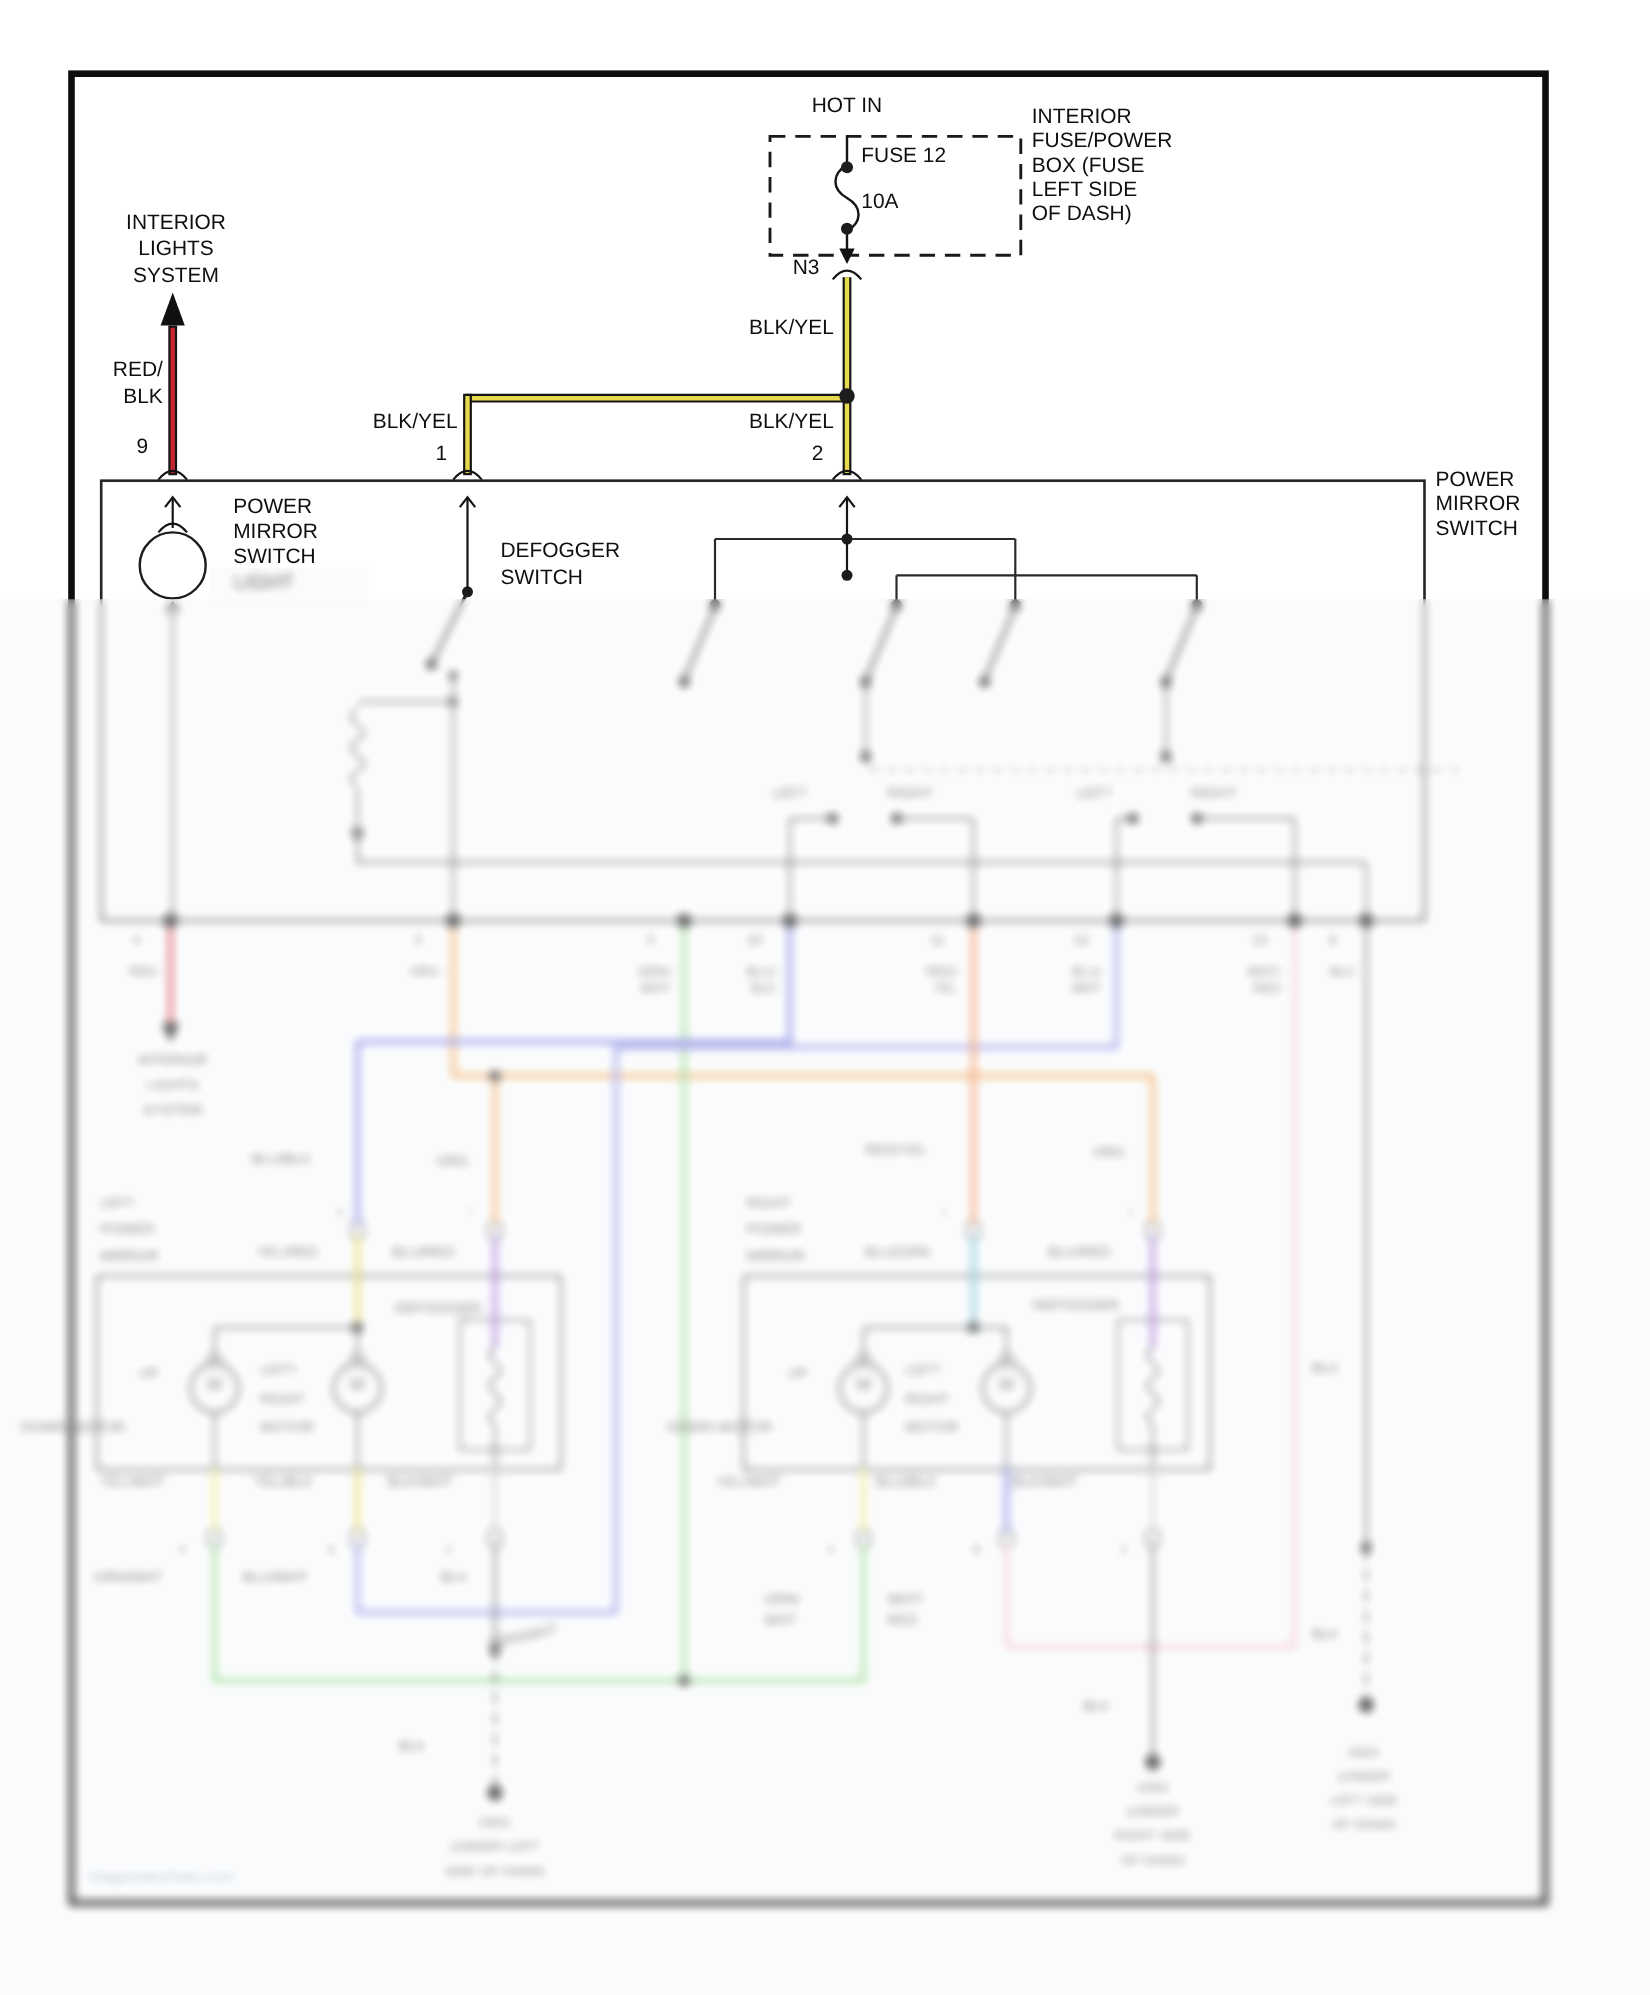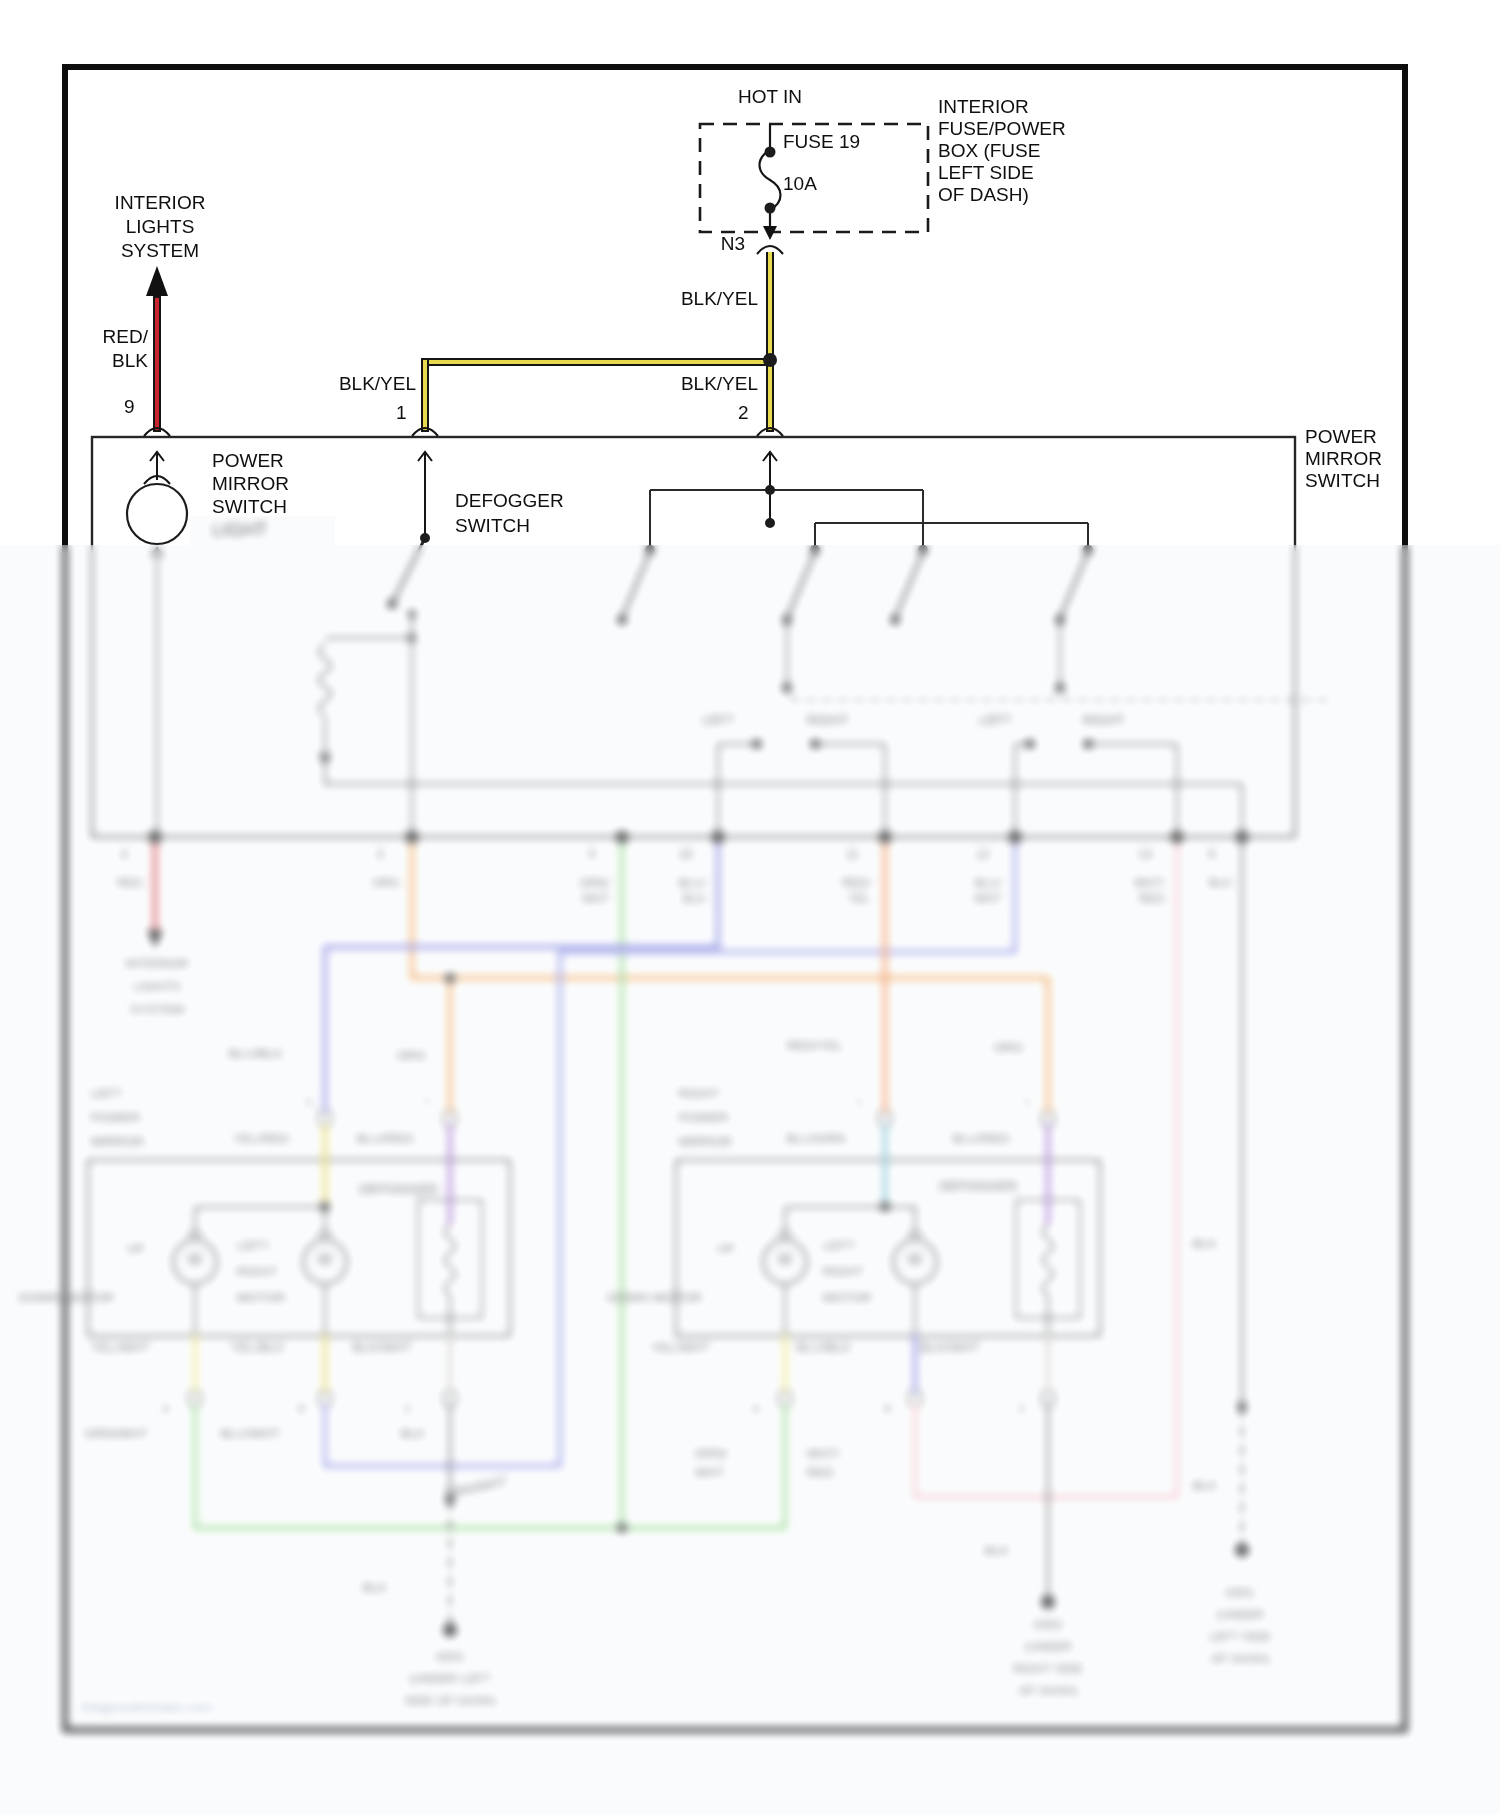--- a/index.html
+++ b/index.html
@@ -195,21 +195,21 @@
       <circle cx="412" cy="837" r="6.5" fill="#1c1c1c"></circle>
       <circle cx="622" cy="837" r="6.5" fill="#1c1c1c"></circle>
       <circle cx="718" cy="837" r="6.5" fill="#1c1c1c"></circle>
       <circle cx="885" cy="837" r="6.5" fill="#1c1c1c"></circle>
       <circle cx="1015" cy="837" r="6.5" fill="#1c1c1c"></circle>
       <circle cx="1177" cy="837" r="6.5" fill="#1c1c1c"></circle>
       <circle cx="1242" cy="837" r="6.5" fill="#1c1c1c"></circle>
     </svg>
 
   <div class="lbl c" style="left:715px;top:86px;width:110px">HOT IN</div>
-  <div class="lbl" style="left:783px;top:131px">FUSE 19</div>
+  <div class="lbl" style="left:783px;top:131px">FUSE 12</div>
   <div class="lbl" style="left:783px;top:173px">10A</div>
   <div class="lbl" style="left:938px;top:96px">INTERIOR</div>
   <div class="lbl" style="left:938px;top:118px">FUSE/POWER</div>
   <div class="lbl" style="left:938px;top:140px">BOX (FUSE</div>
   <div class="lbl" style="left:938px;top:162px">LEFT SIDE</div>
   <div class="lbl" style="left:938px;top:184px">OF DASH)</div>
   <div class="lbl r" style="left:700px;top:233px;width:45px">N3</div>
   <div class="lbl r" style="left:640px;top:288px;width:118px">BLK/YEL</div>
   <div class="lbl r" style="left:300px;top:373px;width:116px">BLK/YEL</div>
   <div class="lbl" style="left:396px;top:402px">1</div>

